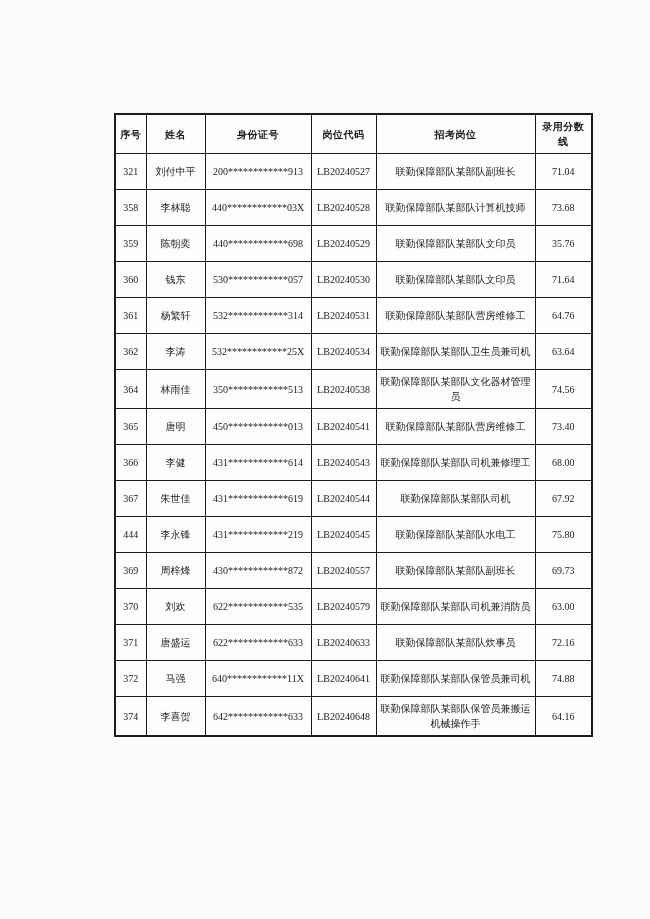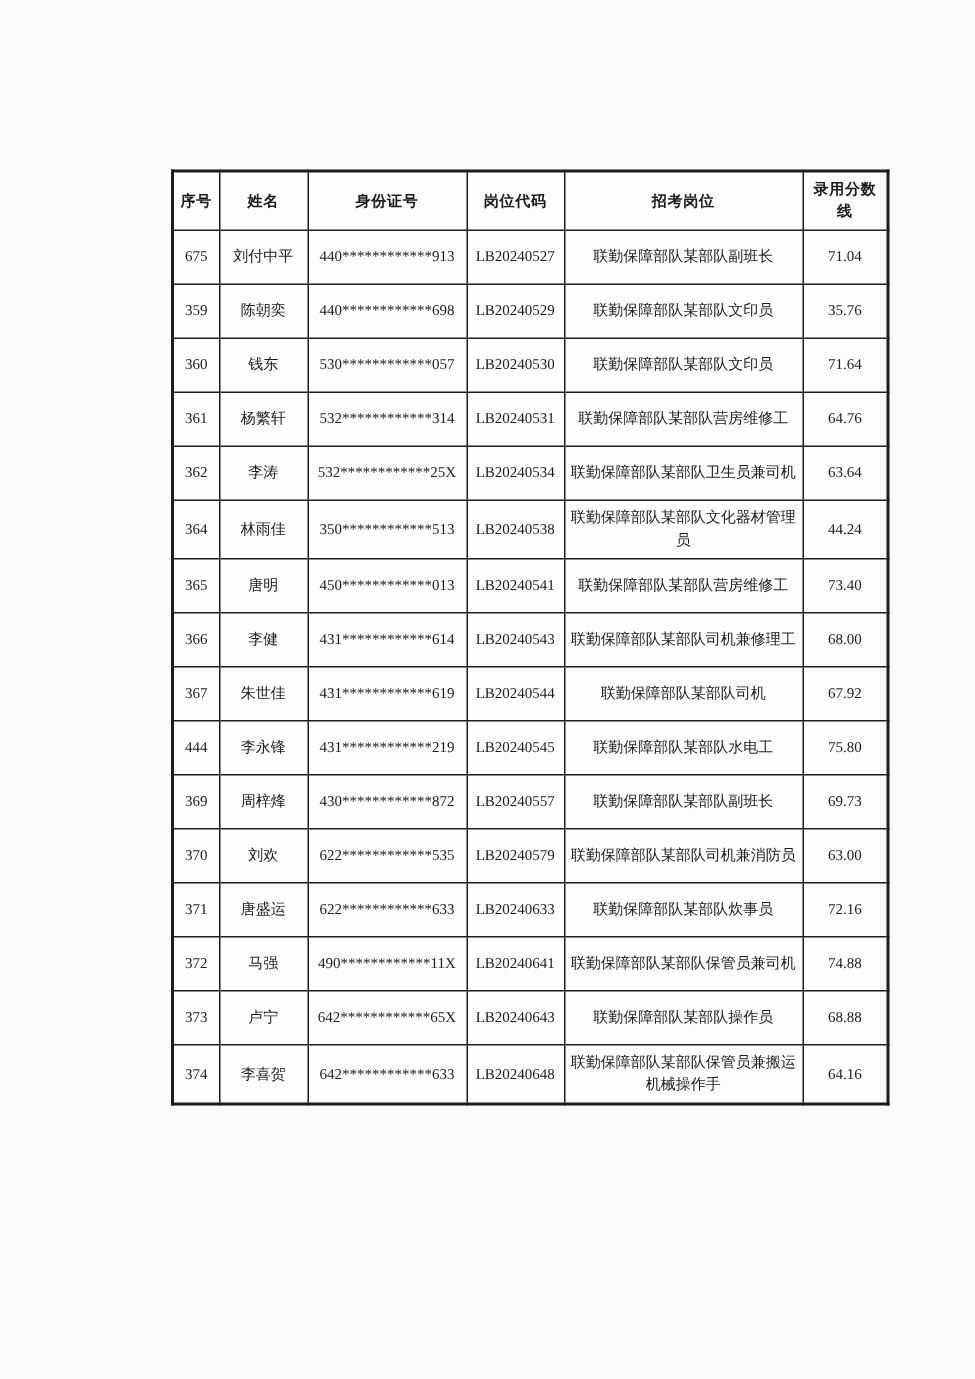--- a/index.html
+++ b/index.html
@@ -78,26 +78,34 @@
         <th>序号</th>
         <th>姓名</th>
         <th>身份证号</th>
         <th>岗位代码</th>
         <th>招考岗位</th>
         <th>录用分数线</th>
       </tr>
     </thead>
     <tbody>
         <tr>
-          <td class="col-index">675</td>
+          <td class="col-index">321</td>
           <td class="col-name">刘付中平</td>
-          <td class="col-id_number">440************913</td>
+          <td class="col-id_number">200************913</td>
           <td class="col-job_code">LB20240527</td>
           <td class="col-job_title">联勤保障部队某部队副班长</td>
           <td class="col-score_line">71.04</td>
+        </tr>
+        <tr>
+          <td class="col-index">358</td>
+          <td class="col-name">李林聪</td>
+          <td class="col-id_number">440************03X</td>
+          <td class="col-job_code">LB20240528</td>
+          <td class="col-job_title">联勤保障部队某部队计算机技师</td>
+          <td class="col-score_line">73.68</td>
         </tr>
         <tr>
           <td class="col-index">359</td>
           <td class="col-name">陈朝奕</td>
           <td class="col-id_number">440************698</td>
           <td class="col-job_code">LB20240529</td>
           <td class="col-job_title">联勤保障部队某部队文印员</td>
           <td class="col-score_line">35.76</td>
         </tr>
         <tr>
@@ -123,21 +131,21 @@
           <td class="col-job_code">LB20240534</td>
           <td class="col-job_title">联勤保障部队某部队卫生员兼司机</td>
           <td class="col-score_line">63.64</td>
         </tr>
         <tr>
           <td class="col-index">364</td>
           <td class="col-name">林雨佳</td>
           <td class="col-id_number">350************513</td>
           <td class="col-job_code">LB20240538</td>
           <td class="col-job_title">联勤保障部队某部队文化器材管理员</td>
-          <td class="col-score_line">44.24</td>
+          <td class="col-score_line">74.56</td>
         </tr>
         <tr>
           <td class="col-index">365</td>
           <td class="col-name">唐明</td>
           <td class="col-id_number">450************013</td>
           <td class="col-job_code">LB20240541</td>
           <td class="col-job_title">联勤保障部队某部队营房维修工</td>
           <td class="col-score_line">73.40</td>
         </tr>
         <tr>
@@ -184,32 +192,24 @@
           <td class="col-index">371</td>
           <td class="col-name">唐盛运</td>
           <td class="col-id_number">622************633</td>
           <td class="col-job_code">LB20240633</td>
           <td class="col-job_title">联勤保障部队某部队炊事员</td>
           <td class="col-score_line">72.16</td>
         </tr>
         <tr>
           <td class="col-index">372</td>
           <td class="col-name">马强</td>
-          <td class="col-id_number">490************11X</td>
+          <td class="col-id_number">640************11X</td>
           <td class="col-job_code">LB20240641</td>
           <td class="col-job_title">联勤保障部队某部队保管员兼司机</td>
           <td class="col-score_line">74.88</td>
-        </tr>
-        <tr>
-          <td class="col-index">373</td>
-          <td class="col-name">卢宁</td>
-          <td class="col-id_number">642************65X</td>
-          <td class="col-job_code">LB20240643</td>
-          <td class="col-job_title">联勤保障部队某部队操作员</td>
-          <td class="col-score_line">68.88</td>
         </tr>
         <tr>
           <td class="col-index">374</td>
           <td class="col-name">李喜贺</td>
           <td class="col-id_number">642************633</td>
           <td class="col-job_code">LB20240648</td>
           <td class="col-job_title">联勤保障部队某部队保管员兼搬运机械操作手</td>
           <td class="col-score_line">64.16</td>
         </tr>
       </tbody>

